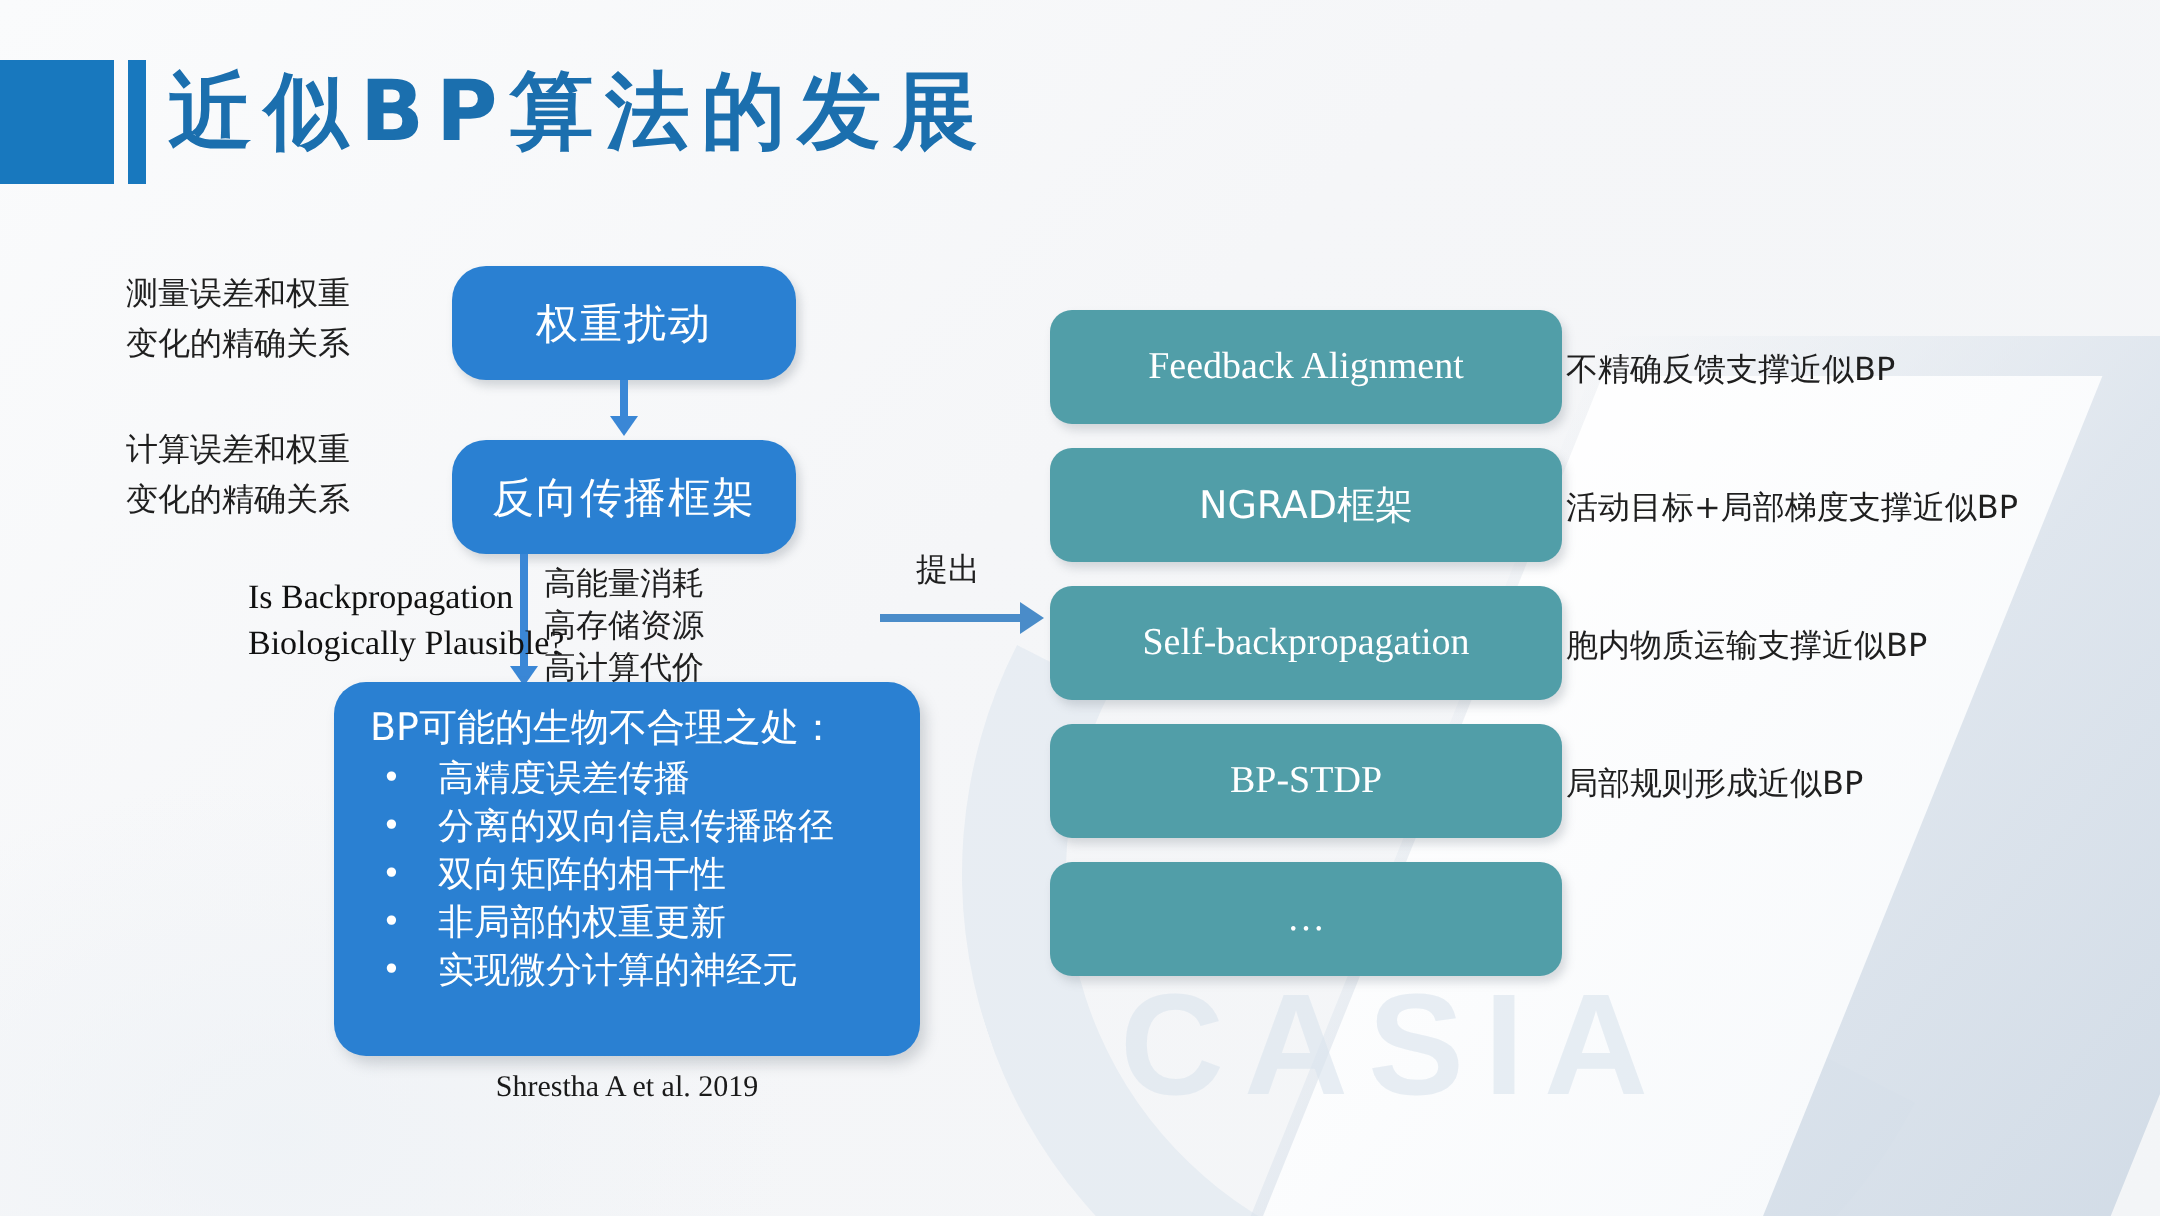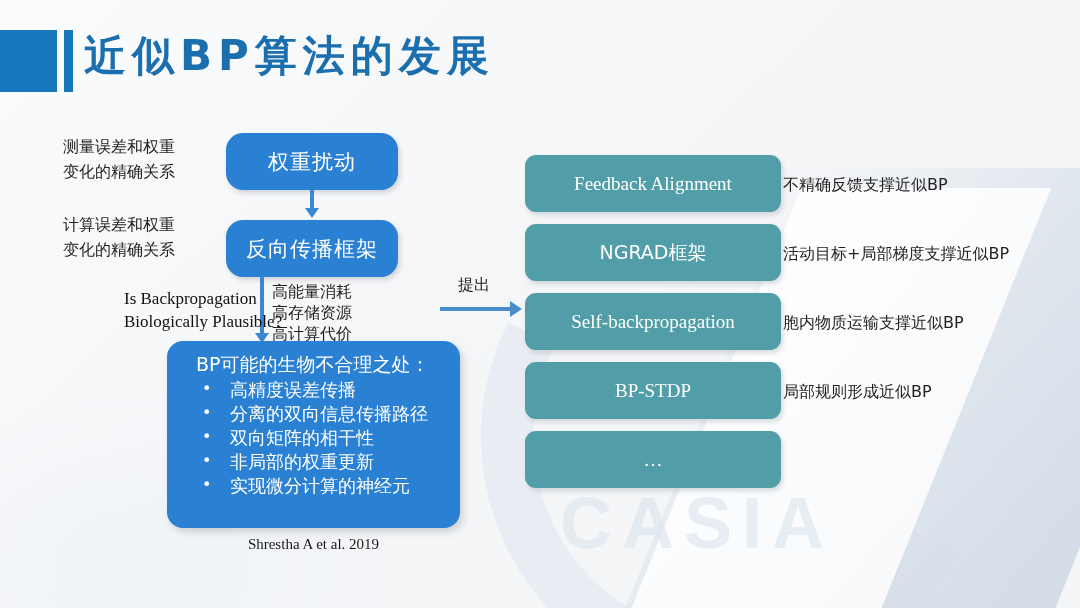--- a/index.html
+++ b/index.html
@@ -172,21 +172,21 @@
   
   #bullet-box {
     position: absolute;
     left: 167px; top: 341px;
     width: 293px; height: 187px;
     background: #2a80d2;
     border-radius: 16px;
     box-shadow: 3px 4px 7px rgba(120,130,140,0.32);
     color: #ffffff;
     font-family: "DejaVu Sans", "Liberation Sans", sans-serif;
-    padding: 10px 0 0 29px;
+    padding: 10px 0 0 18px;
     box-sizing: border-box;
   }
   #bullet-heading {
     font-size: 19px;
     line-height: 26px;
     margin-bottom: 1px;
   }
   #bullet-list {
     list-style: none;
     margin: 0;

